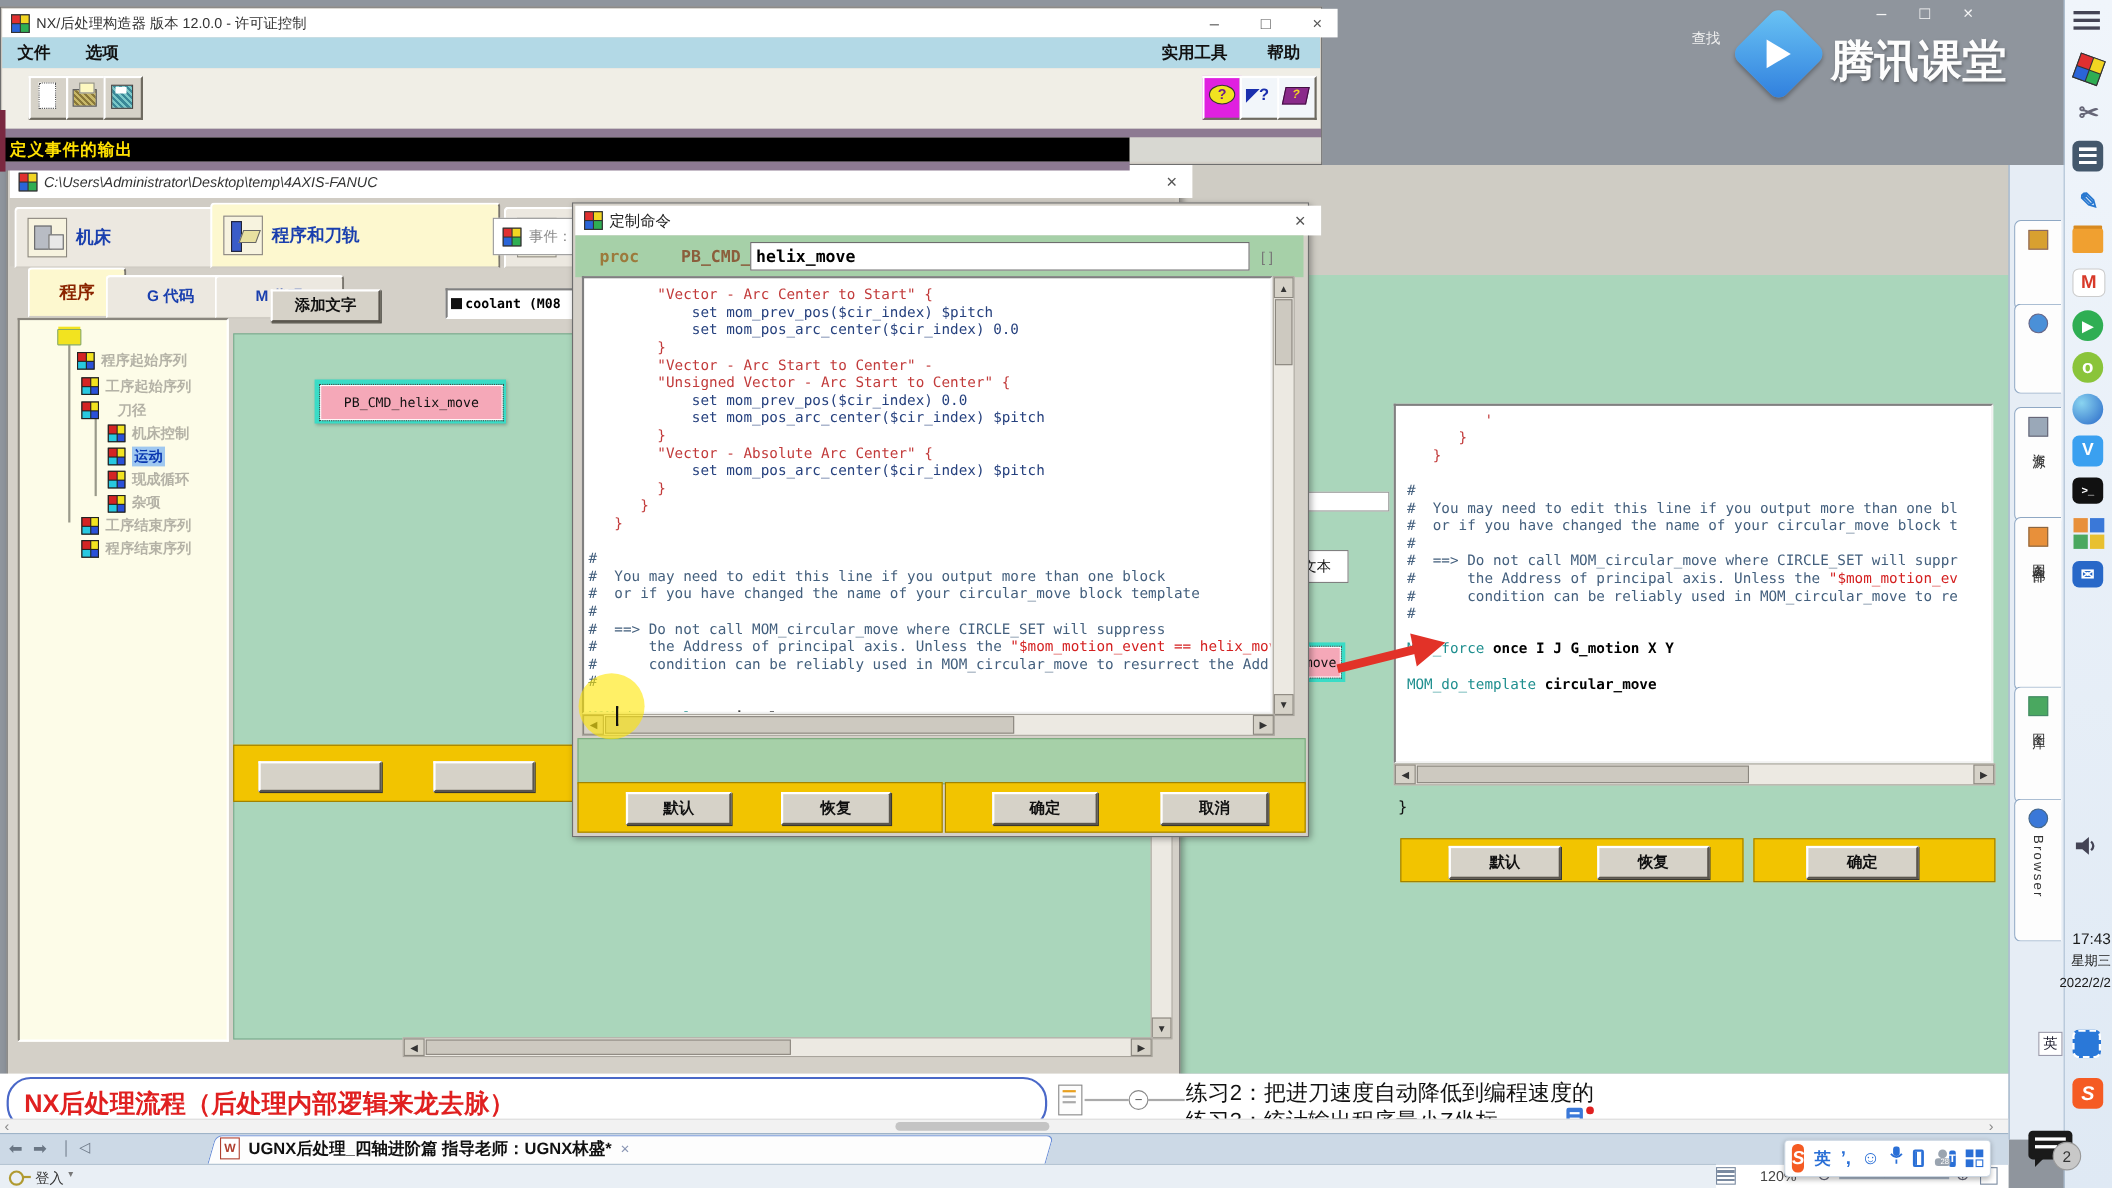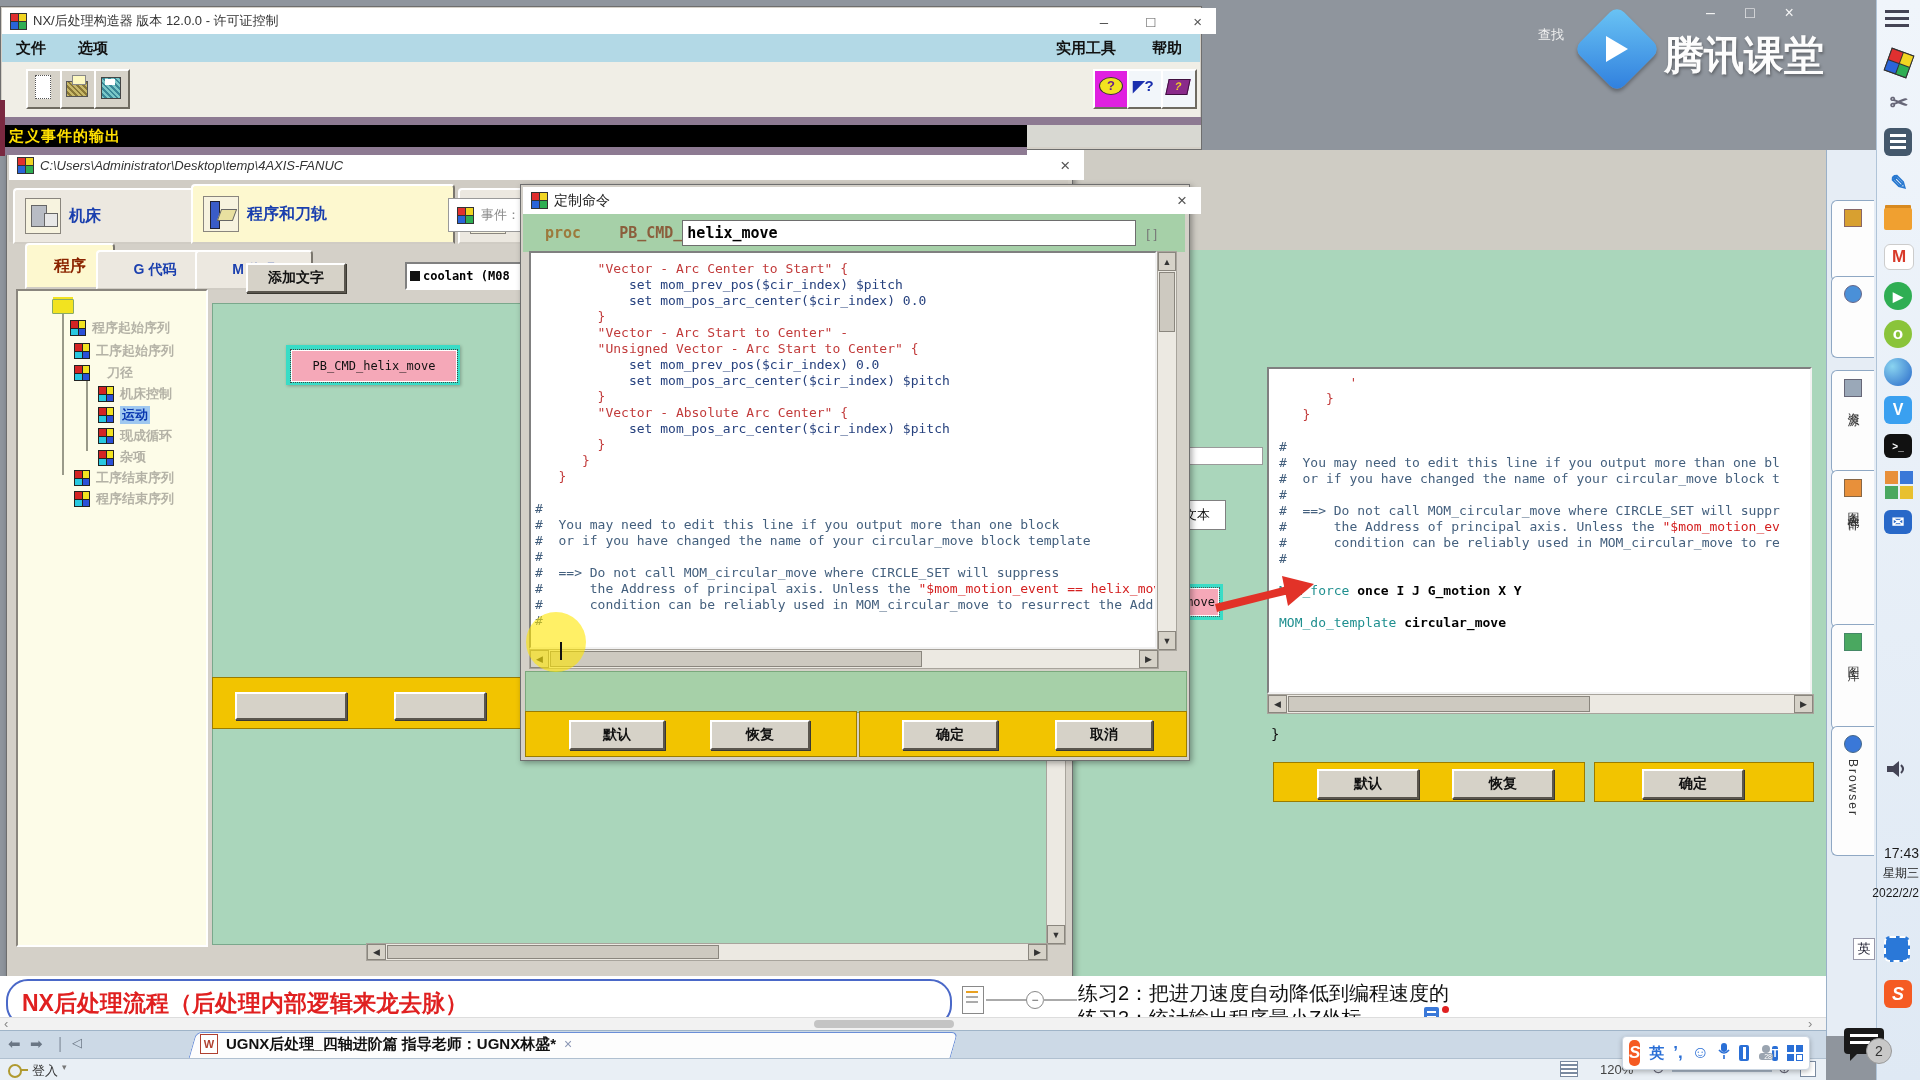--- a/index.html
+++ b/index.html
@@ -461,21 +461,21 @@
       <span class="abs" style="left:72px;top:4px;color:#6a7684;font-size:13px;">◁</span>
       <div class="abs" style="left:192px;top:1px;width:760px;height:27px;background:#fdfdfd;border:1px solid #6a8ed8;border-bottom:none;
            transform:skewX(-16deg);border-radius:6px 6px 0 0;"></div>
       <div class="abs" style="left:200px;top:3px;display:flex;align-items:center;gap:8px;">
         <span style="width:16px;height:18px;background:#fff;border:1px solid #b04030;color:#b04030;font-weight:bold;font-size:11px;display:inline-flex;align-items:center;justify-content:center;">W</span>
         <span style="font-weight:bold;font-size:15px;color:#111;white-space:nowrap;">UGNX后处理_四轴进阶篇 指导老师：UGNX林盛*</span>
         <span style="color:#8a96b4;font-size:14px;">×</span>
       </div>
     </div>
 
-    <div class="abs" style="left:0;top:82px;width:1826px;height:22px;background:#e9eff5;border-top:1px solid #b0c0d0;">
+    <div class="abs" style="left:0;top:82px;width:1560px;height:22px;background:#e9eff5;border-top:1px solid #b0c0d0;">
       <span class="abs" style="left:8px;top:5px;width:10px;height:10px;border:2px solid #b09a30;border-radius:50%;"></span>
       <span class="abs" style="left:20px;top:10px;width:8px;height:2px;background:#b09a30;"></span>
       <span class="abs" style="left:32px;top:3px;font-size:13px;color:#333;">登入</span>
       <span class="abs" style="left:62px;top:3px;font-size:9px;color:#777;">▾</span>
       <span class="abs" style="left:1560px;top:2px;width:16px;height:14px;border:1px solid #7a8aa0;background:repeating-linear-gradient(#fff 0 2px,#7a8aa0 2px 4px);"></span>
       <span class="abs" style="left:1600px;top:3px;font-size:13px;color:#444;">120%</span>
       <span class="abs" style="left:1652px;top:0px;font-size:15px;color:#667;">⊖</span>
       <div class="abs" style="left:1672px;top:10px;width:100px;height:3px;background:#aab8c8;"></div>
       <span class="abs" style="left:1710px;top:2px;font-size:9px;color:#556;">▽</span>
       <span class="abs" style="left:1778px;top:0px;font-size:15px;color:#667;">⊕</span>

